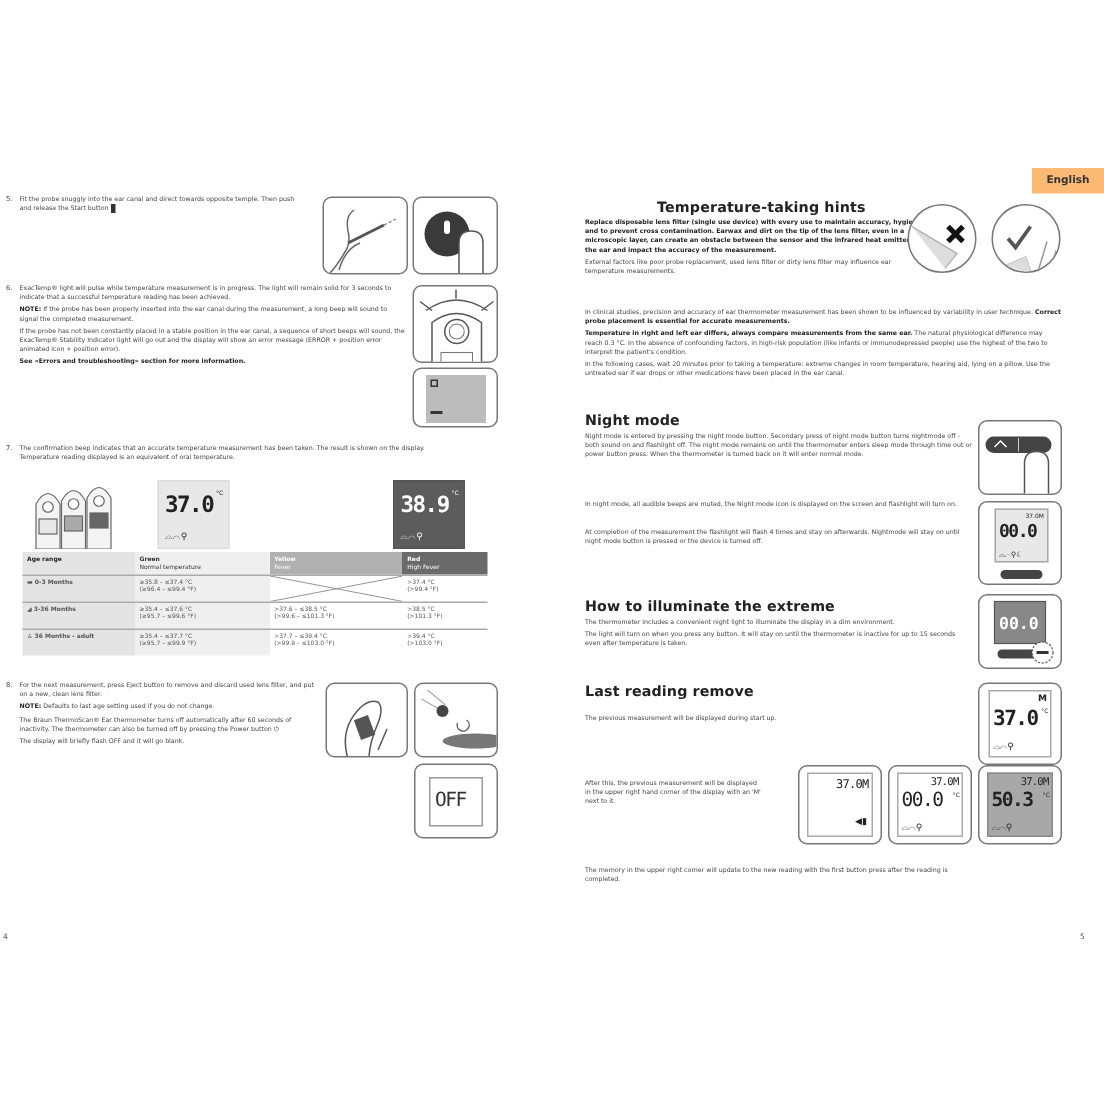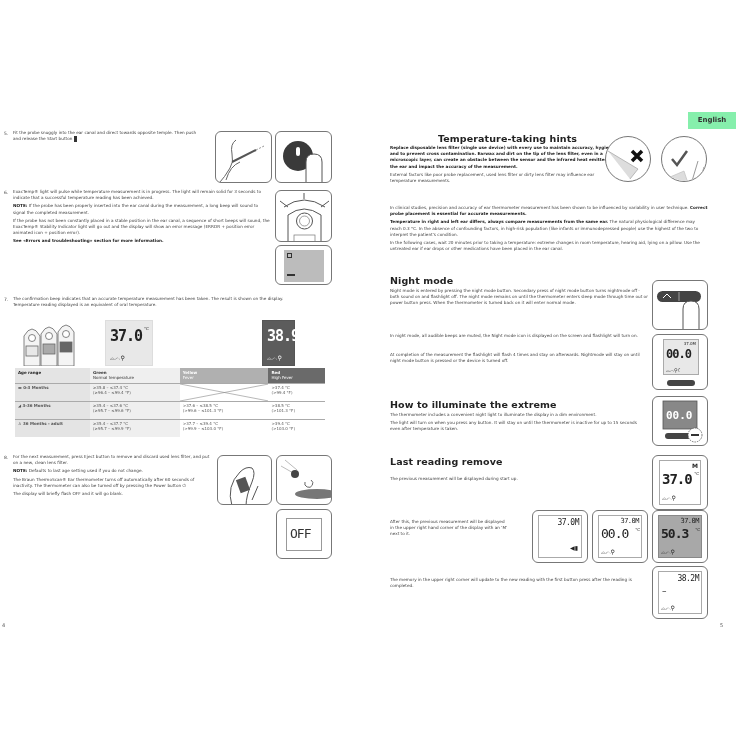--- a/index.html
+++ b/index.html
@@ -7,21 +7,21 @@
   body { font-family: "DejaVu Sans", sans-serif; color: #333; position: relative; }
   .page { position: absolute; top: 0; height: 736px; }
   .left-page { left: 0; width: 368px; }
   .right-page { left: 368px; width: 368px; }
   .abs { position: absolute; }
   .txt { font-size: 4.2px; line-height: 6.2px; color: #444; }
   .txt b, .bold { font-weight: bold; color: #222; }
   .step-num { position: absolute; font-size: 4.5px; color: #444; }
   .illus { position: absolute; border: 1.2px solid #777; border-radius: 6px; background: #fff; overflow: hidden; }
   .h2 { font-size: 9.5px; font-weight: bold; color: #222; letter-spacing: 0.1px; }
-  .lang-tab { position: absolute; left: 320px; top: 112px; width: 48px; height: 17px; background: #86efac;
+  .lang-tab { position: absolute; left: 320px; top: 112px; width: 48px; height: 17px; background: #fdba74;
     font-size: 7px; font-weight: bold; color: #333; text-align: center; line-height: 17px; }
   .page-no { position: absolute; font-size: 5px; color: #555; top: 622px; }
   
   .lcd { position: absolute; border: 1px solid #999; }
   .lcd .digits { position: absolute; font-family: "DejaVu Sans Mono", monospace; font-weight: bold; letter-spacing: -1px; }
   .lcd .icons { position: absolute; font-size: 6px; letter-spacing: 0.5px; }
   
   .age-table { position: absolute; left: 15px; top: 368px; width: 310px; border-collapse: collapse; font-size: 4px; }
   .age-table td, .age-table th { padding: 1.5px 3px; vertical-align: top; text-align: left; }
   .age-table th { font-weight: bold; height: 15px; }
@@ -102,21 +102,21 @@
         <rect x="40" y="22" width="12" height="10" fill="#666666"></rect>
       </g>
     </svg>
   </div>
 
   <div class="lcd" style="left:105px;top:320px;width:48px;height:46px;background:#e8e8e8;border-color:#ddd;">
     <span class="digits" style="left:4px;top:6px;font-size:15px;color:#222;">37.0</span>
     <span class="abs" style="left:38px;top:5px;font-size:4px;color:#222;">°C</span>
     <span class="icons" style="left:4px;top:33px;color:#222;">⌓⌒⚲</span>
   </div>
-  <div class="lcd" style="left:262px;top:320px;width:33px;height:46px;background:#5c5c5c;border-color:#555;">
+  <div class="lcd" style="left:262px;top:320px;width:48px;height:46px;background:#5c5c5c;border-color:#555;">
     <span class="digits" style="left:4px;top:6px;font-size:15px;color:#fff;">38.9</span>
     <span class="abs" style="left:38px;top:5px;font-size:4px;color:#fff;">°C</span>
     <span class="icons" style="left:4px;top:33px;color:#fff;">⌓⌒⚲</span>
   </div>
 
   <table class="age-table">
     <tbody>
         <tr>
       <th class="age-col"><span>Age range</span></th>
       <th class="green-col">
@@ -281,22 +281,15 @@
   <div class="illus" style="left:284px;top:510px;width:56px;height:53px;">
     <div style="position:absolute;left:5px;top:4px;width:44px;height:43px;border:1px solid #888;background:#a8a8a8;">
       <span class="abs" style="right:2px;top:1px;font-family:'DejaVu Sans Mono',monospace;font-size:7px;color:#222;letter-spacing:-0.5px;">37.0M</span>
       <span class="abs" style="left:2px;top:10px;font-family:'DejaVu Sans Mono',monospace;font-weight:bold;font-size:13px;color:#222;letter-spacing:-1px;">50.3</span>
       <span class="abs" style="right:1px;top:11px;font-size:4px;color:#222;">°C</span>
       <span class="abs" style="left:2px;top:32px;font-size:6px;color:#222;">⌓⌒⚲</span>
     </div>
   </div>
 
   <div class="abs txt" style="left:22px;top:577px;width:245px;">The memory in the upper right corner will update to the new reading with the first button press after the reading is completed.</div>
-  <div class="illus" style="left:284px;top:566px;width:56px;height:53px;">
-    <div style="position:absolute;left:5px;top:4px;width:44px;height:43px;border:1px solid #aaa;">
-      <span class="abs" style="right:2px;top:2px;font-family:'DejaVu Sans Mono',monospace;font-size:8px;color:#222;letter-spacing:-0.5px;">38.2M</span>
-      <span class="abs" style="left:3px;top:14px;font-size:9px;color:#222;">–</span>
-      <span class="abs" style="left:2px;top:32px;font-size:6px;color:#222;">⌓⌒⚲</span>
-    </div>
-  </div>
 
   <span class="page-no" style="left:352px;">5</span>
 </div>
 
 </body></html>

